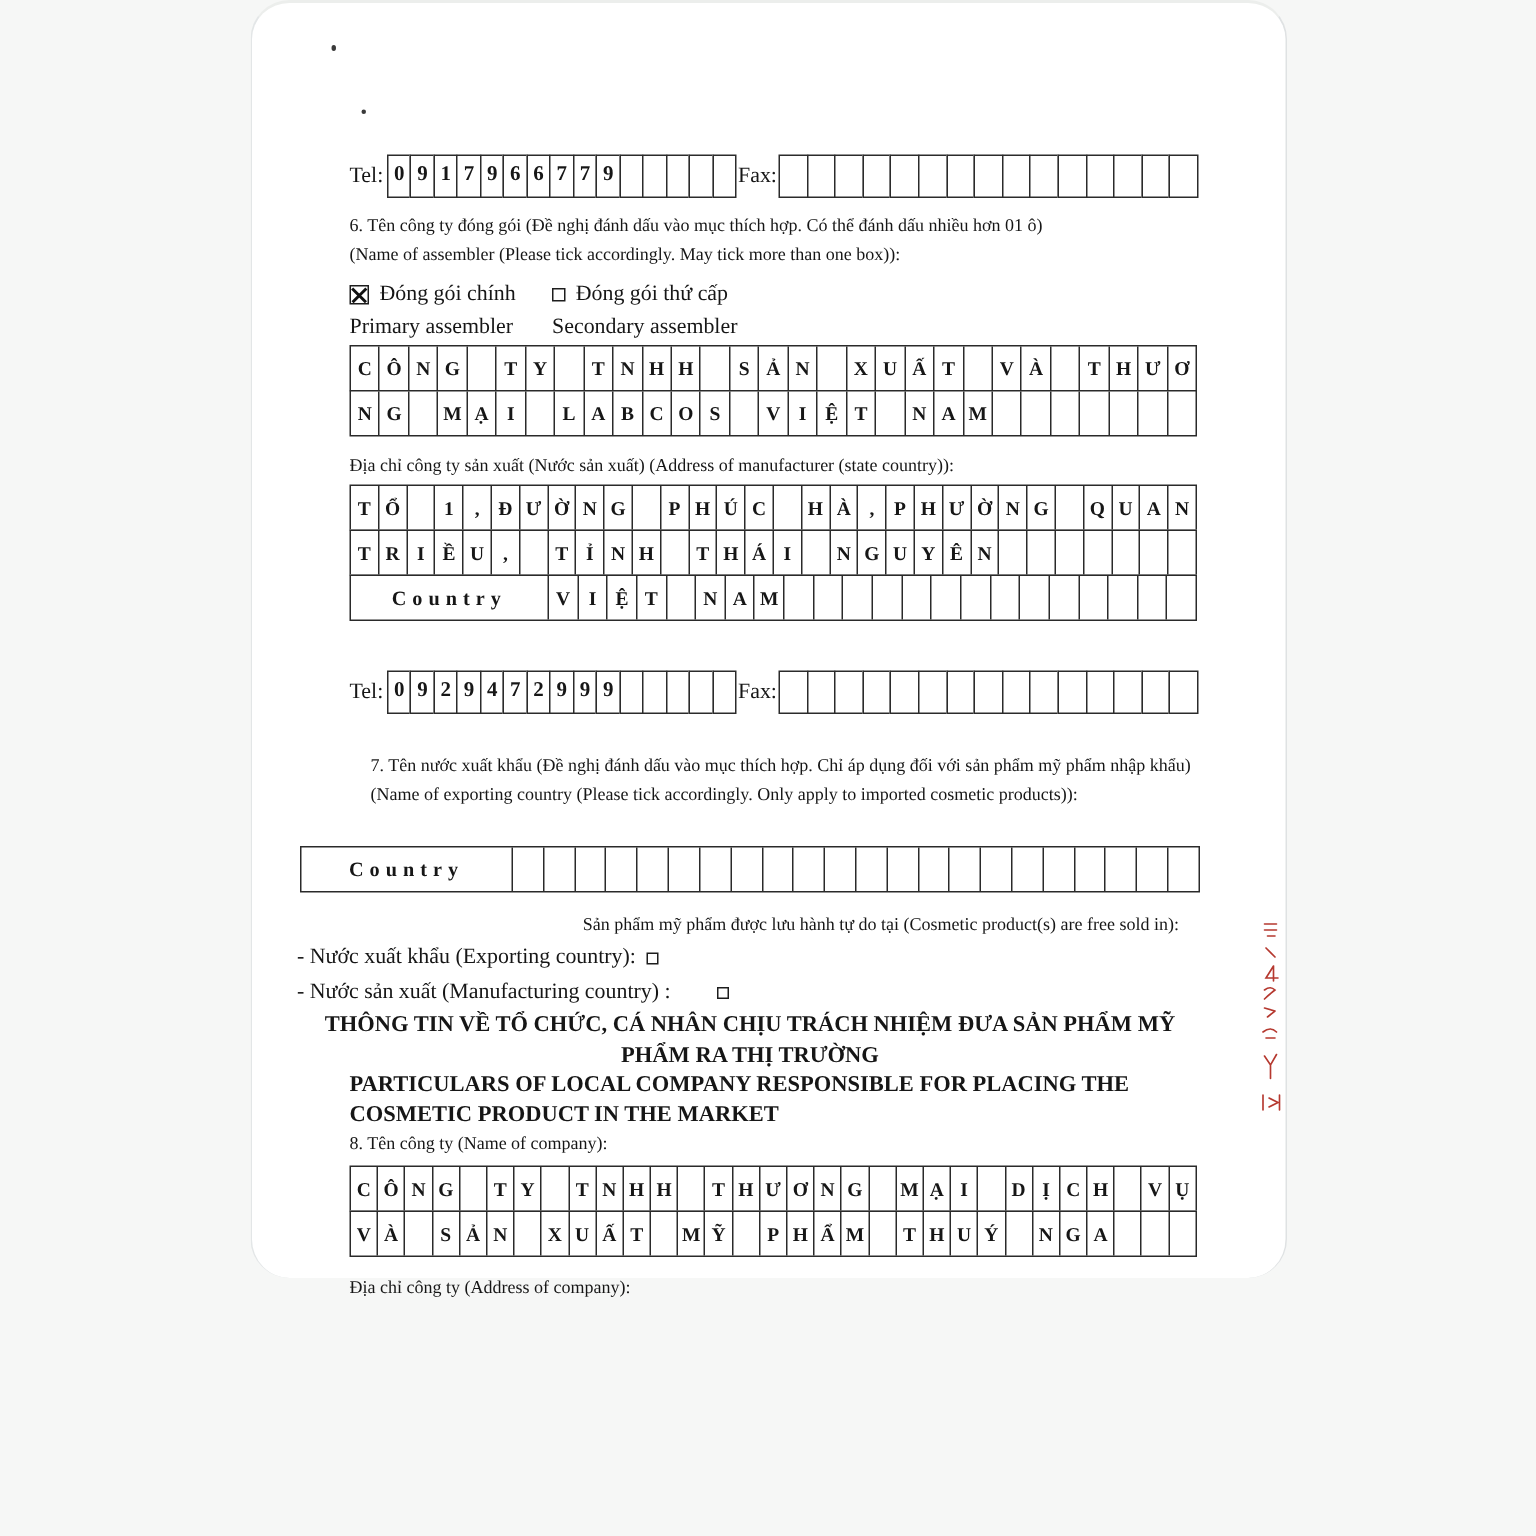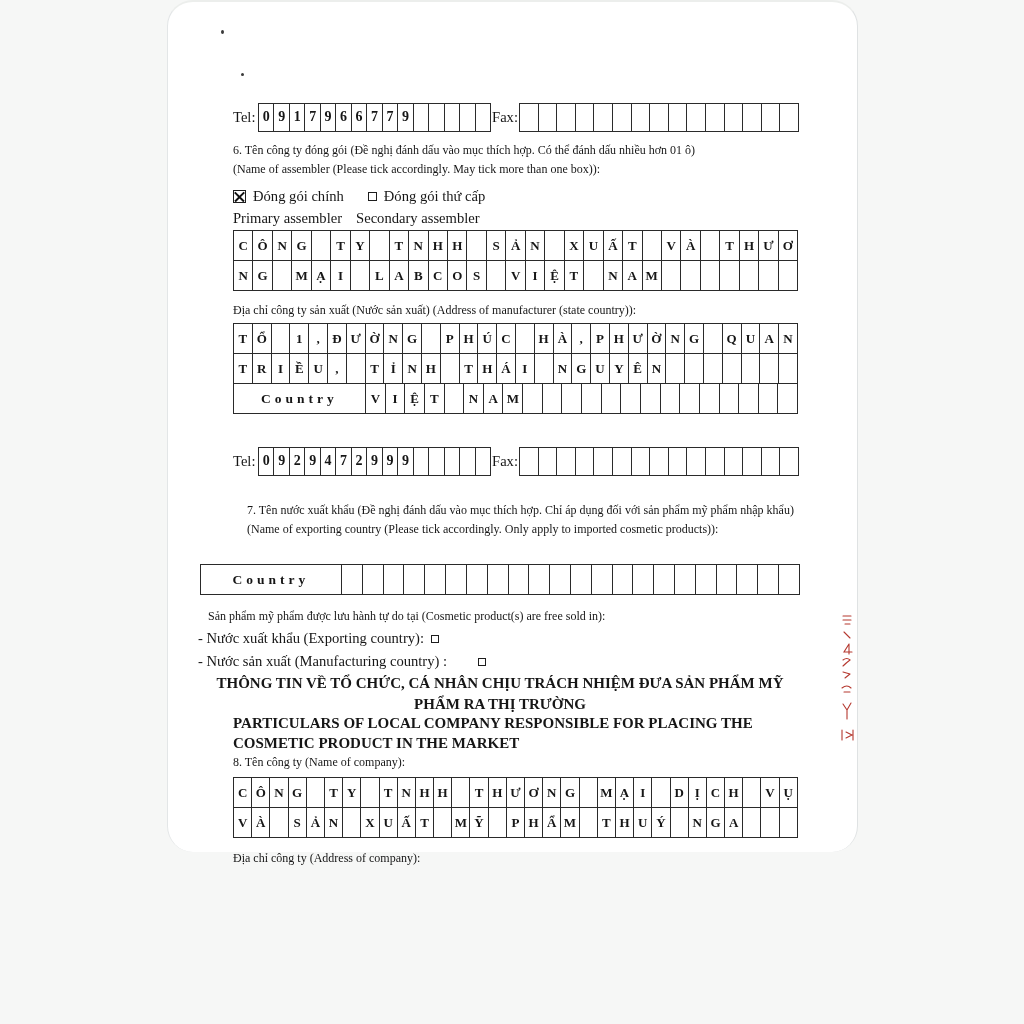--- a/index.html
+++ b/index.html
@@ -113,21 +113,21 @@
 
   <div class="abs cb-line" style="left:65px;top:186px;height:16px;">
     <span class="cb big checked"></span>
     <span style="margin-left:7px;margin-right:24px;">Đóng gói chính</span>
     <span class="cb small"></span>
     <span style="margin-left:7px;">Đóng gói thứ cấp</span>
   </div>
 
   <div class="abs cb-line" style="left:65px;top:208px;">
     <span>Primary assembler</span>
-    <span style="margin-left:14px;">Secondary assembler</span>
+    <span style="margin-left:26px;">Secondary assembler</span>
   </div>
 
   <div class="abs char-grid" style="left:65px;top:228px;width:565px;">
       <div class="grid-row">
         <div class="grid-cell">C</div>
         <div class="grid-cell">Ô</div>
         <div class="grid-cell">N</div>
         <div class="grid-cell">G</div>
         <div class="grid-cell"></div>
         <div class="grid-cell">T</div>
@@ -344,21 +344,21 @@
         <div class="grid-cell"></div>
         <div class="grid-cell"></div>
         <div class="grid-cell"></div>
         <div class="grid-cell"></div>
         <div class="grid-cell"></div>
         <div class="grid-cell"></div>
         <div class="grid-cell"></div>
       </div>
     </div>
 
-  <div class="abs para" style="left:40px;top:605px;width:600px;">Sản phẩm mỹ phẩm được lưu hành tự do tại (Cosmetic product(s) are free sold in):</div>
+  <div class="abs para" style="left:18px;top:605px;width:600px;text-align:right;">Sản phẩm mỹ phẩm được lưu hành tự do tại (Cosmetic product(s) are free sold in):</div>
 
   <div class="abs cb-line" style="left:30px;top:628px;">
     <span>- Nước xuất khẩu (Exporting country):</span>
     <span class="cb tiny" style="margin-left:7px;"></span>
   </div>
 
   <div class="abs cb-line" style="left:30px;top:651px;gap:24px;">
     <span>- Nước sản xuất (Manufacturing country) :</span>
     <span class="cb tiny" style="margin-left:7px;"></span>
   </div>

